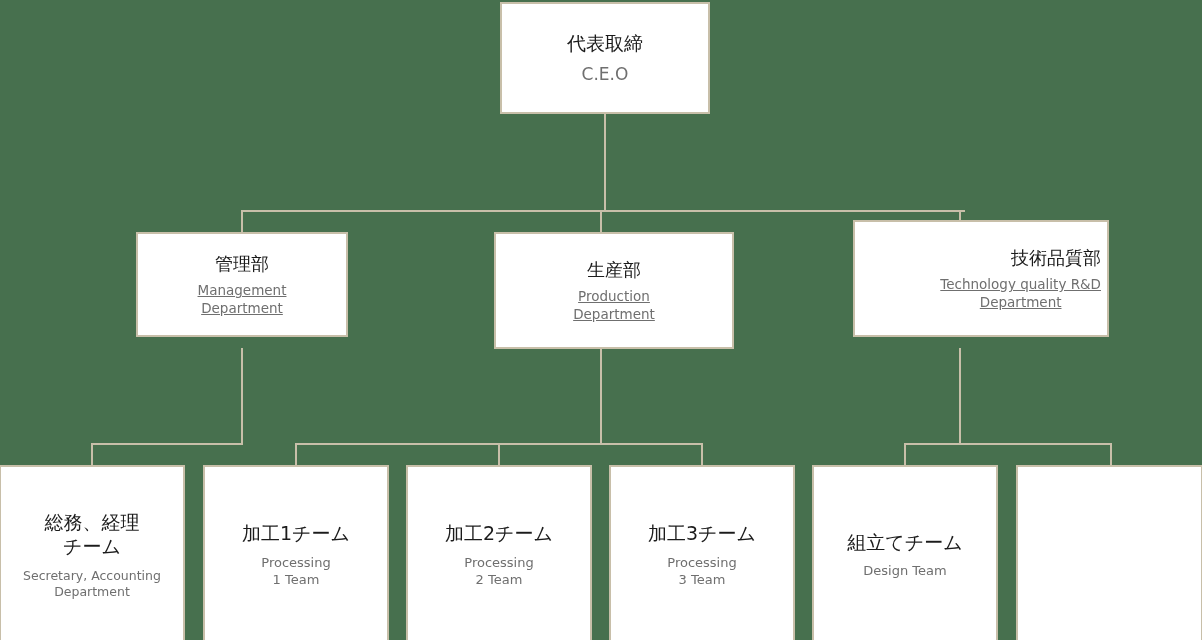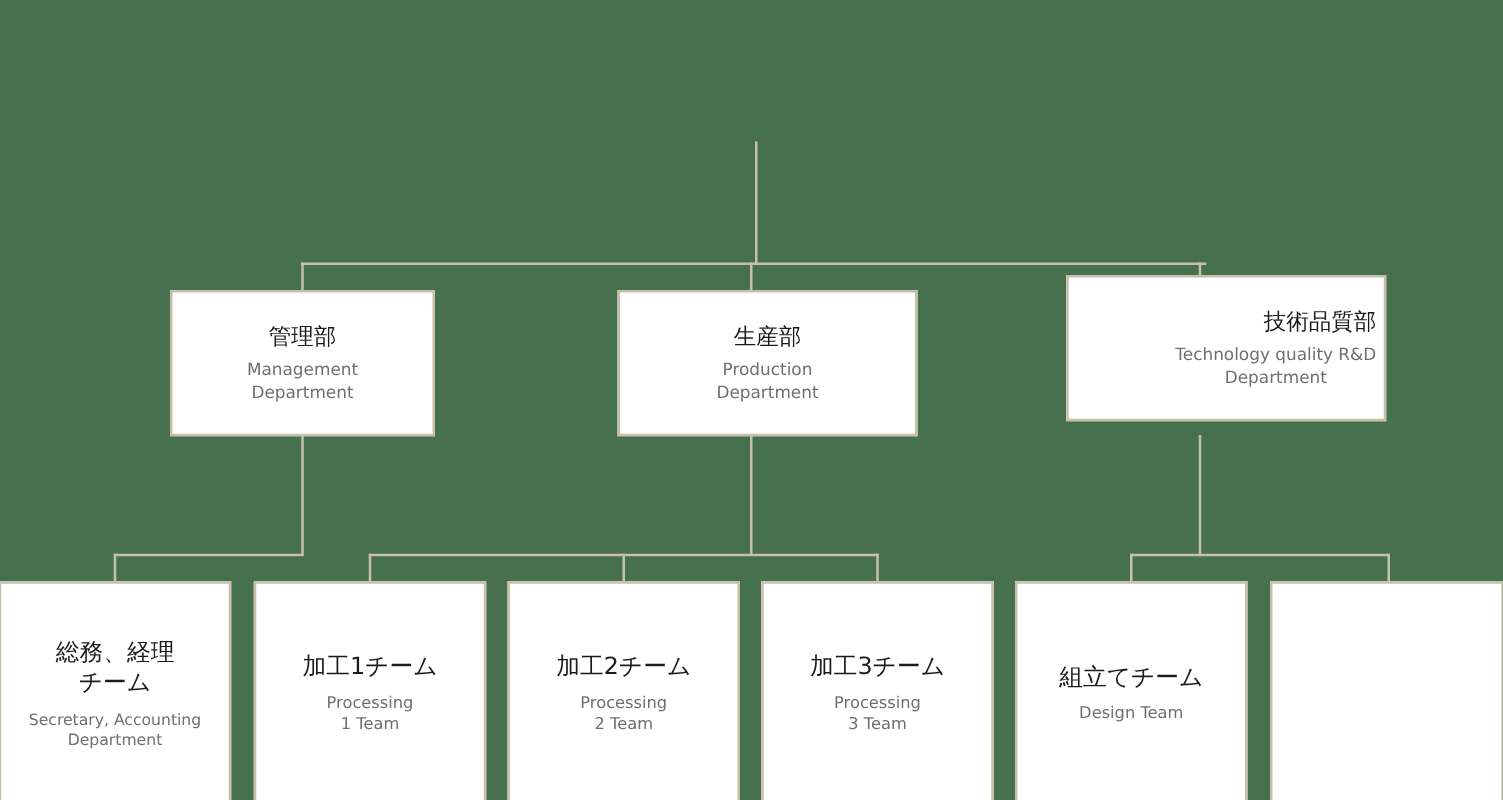--- a/index.html
+++ b/index.html
@@ -53,21 +53,21 @@
     margin-top: 6px;
   }
 
   
   .level-1 { }
   .level-1 .jp { font-size: 19px; }
   .level-1 .en { font-size: 17px; margin-top: 8px; }
 
   
   .level-2 .jp { font-size: 18px; }
-  .level-2 .en { font-size: 13.5px; margin-top: 7px; }
+  .level-2 .en { font-size: 13.5px; margin-top: 7px; text-decoration: underline; }
 
   
   .level-3 .jp { font-size: 19px; }
   .level-3 .en { font-size: 13px; margin-top: 9px; }
   .level-3.compact .en { font-size: 12.5px; }
 </style>
 </head>
 <body>
 
 <div id="org-chart">
@@ -88,22 +88,26 @@
   <div class="line h" style="left:295px; top:443px; width:408px;"></div>
   <div class="line v" style="left:295px; top:443px; height:22px;"></div>
   <div class="line v" style="left:498px; top:443px; height:22px;"></div>
   <div class="line v" style="left:701px; top:443px; height:22px;"></div>
 
   <div class="line v" style="left:959px; top:348px; height:96px;"></div>
   <div class="line h" style="left:904px; top:443px; width:208px;"></div>
   <div class="line v" style="left:904px; top:443px; height:22px;"></div>
   <div class="line v" style="left:1110px; top:443px; height:22px;"></div>
 
+  <div class="node level-1" style="left:500px; top:2px; width:210px; height:112px;">
+    <div class="jp">代表取締</div>
+    <div class="en">C.E.O</div>
+  </div>
 
-  <div class="node level-2" style="left:136px; top:232px; width:212px; height:117px;">
+  <div class="node level-2" style="left:136px; top:232px; width:212px; height:105px;">
     <div class="jp">管理部</div>
     <div class="en">Management
 Department</div>
   </div>
 
   <div class="node level-2" style="left:494px; top:232px; width:240px; height:117px;">
     <div class="jp">生産部</div>
     <div class="en">Production
 Department</div>
   </div>

